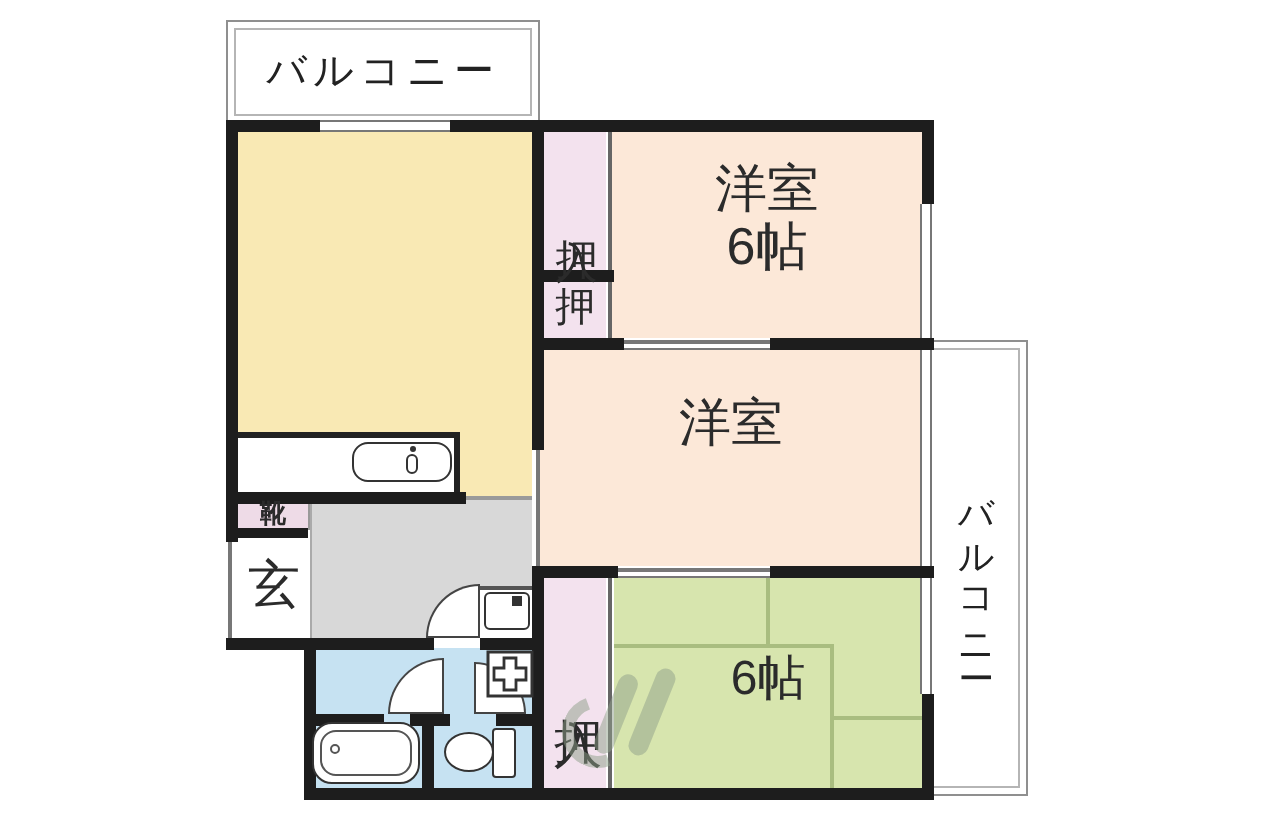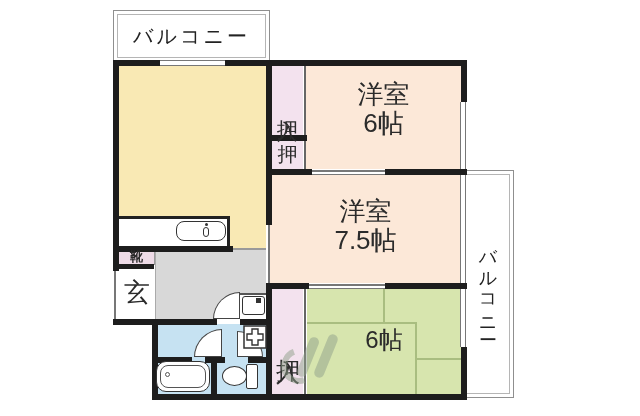--- a/index.html
+++ b/index.html
@@ -115,21 +115,20 @@
   <div class="lbl" style="left:113px;top:25px;width:157px;font-size:20px;letter-spacing:3px;color:#222;">バルコニー</div>
 
 
   <div class="lbl" style="left:306px;top:80px;width:155px;font-size:26px;color:#2b2b2b;">
     <div>洋室</div>
     <div>6帖</div>
   </div>
 
   <div class="lbl" style="left:270px;top:197px;width:191px;font-size:26px;color:#2b2b2b;">
     <div>洋室</div>
-    <div>7.5帖</div>
   </div>
 
   <div class="lbl" style="left:307px;top:327px;width:154px;font-size:24px;color:#2b2b2b;">6帖</div>
 
   <div class="lbl vtext" style="left:272px;top:72px;width:31px;height:62px;font-size:21px;color:#2b2b2b;">押入</div>
 
   <div class="lbl" style="left:272px;top:143px;width:31px;font-size:20px;color:#2b2b2b;">押</div>
 
   <div class="lbl vtext" style="left:272px;top:302px;width:31px;height:76px;font-size:24px;color:#2b2b2b;">押入</div>
 

